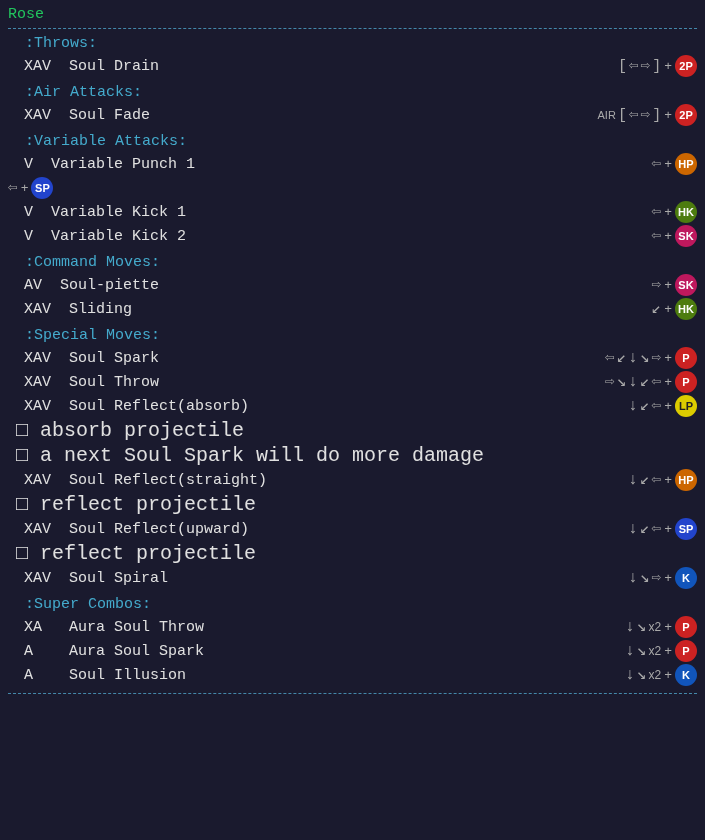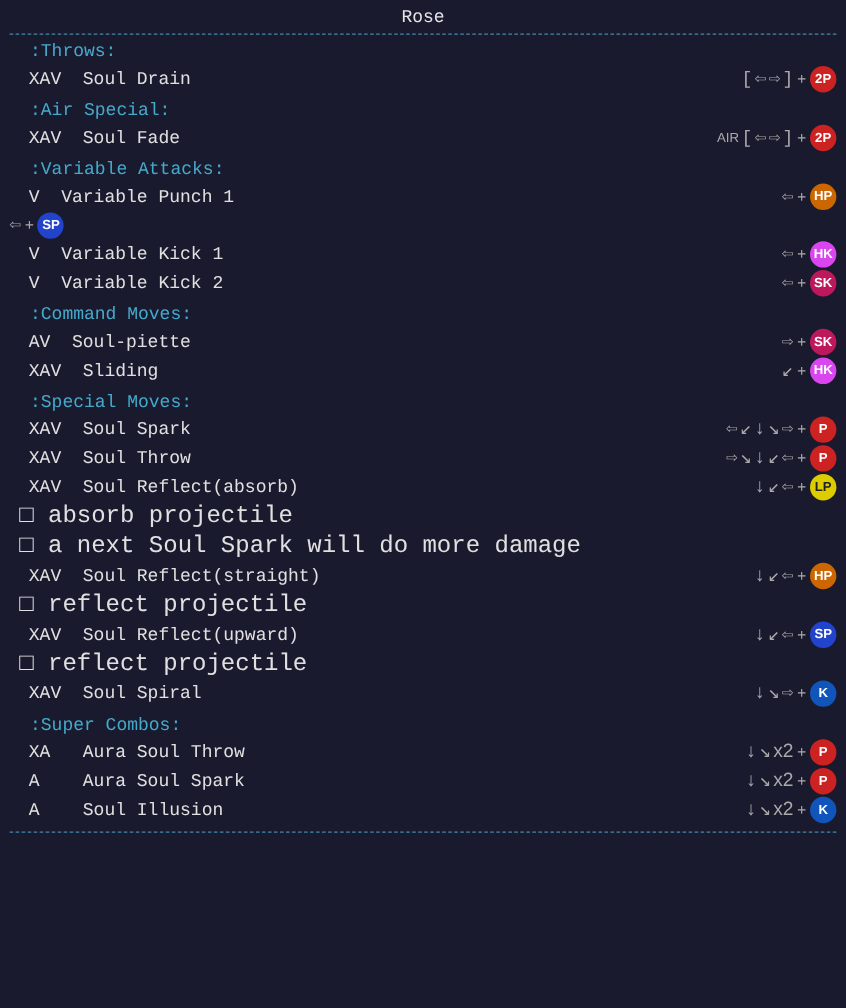--- a/index.html
+++ b/index.html
@@ -6,24 +6,23 @@
     body {
       background: #1a1a2e;
       font-family: 'Courier New', Courier, monospace;
       font-size: 15px;
       color: #e0e0e0;
       width: 705px;
       min-height: 840px;
       padding: 4px 8px;
     }
     .title {
-      color: #e5e5e5;
+      color: #22c55e;
       font-size: 15px;
       padding: 2px 0;
-      text-align: center;
     }
     .divider {
       border: none;
       border-top: 1px dashed #4488aa;
       margin: 3px 0;
     }
     .section-header {
       color: #44aacc;
       font-size: 15px;
       margin: 6px 0 2px 17px;
@@ -58,21 +57,21 @@
       align-items: center;
       justify-content: center;
       font-weight: bold;
       font-size: 11px;
       font-family: Arial, sans-serif;
       color: white;
     }
     .btn-2p { background: #cc2222; }
     .btn-hp { background: #cc6600; }
     .btn-sp { background: #2244cc; }
-    .btn-hk { background: #d946ef; }
+    .btn-hk { background: #4d7c0f; }
     .btn-sk { background: #be185d; }
     .btn-p  { background: #cc2222; }
     .btn-lp { background: #ddcc00; color: #222; }
     .btn-k  { background: #1155bb; }
 
     .arrow {
       display: inline-block;
       font-size: 16px;
       color: #aaaaaa;
       line-height: 1;
@@ -81,21 +80,21 @@
       color: #aaaaaa;
       font-size: 13px;
       margin: 0 1px;
     }
     .bracket {
       color: #aaaaaa;
       font-size: 15px;
     }
     .x2 {
       color: #aaaaaa;
-      font-size: 16px;
+      font-size: 12px;
       font-family: Arial;
     }
     .air-label {
       color: #aaaaaa;
       font-size: 11px;
       font-family: Arial;
     }
   </style>
 </head>
 <body>
@@ -113,21 +112,21 @@
       <span class="arrow">⇦</span>
       <span class="arrow">⇨</span>
       <span class="bracket">]</span>
       <span class="plus">+</span>
       <span class="btn-circle btn-2p">2P</span>
     </span>
   </div>
 </div>
 
 <div>
-  <div class="section-header">:Air Special:</div>
+  <div class="section-header">:Air Attacks:</div>
 
   <div class="move-row">
     <span class="move-name">XAV  Soul Fade</span>
     <span class="inputs">
       <span class="air-label">AIR</span>
       <span class="bracket">[</span>
       <span class="arrow">⇦</span>
       <span class="arrow">⇨</span>
       <span class="bracket">]</span>
       <span class="plus">+</span>

